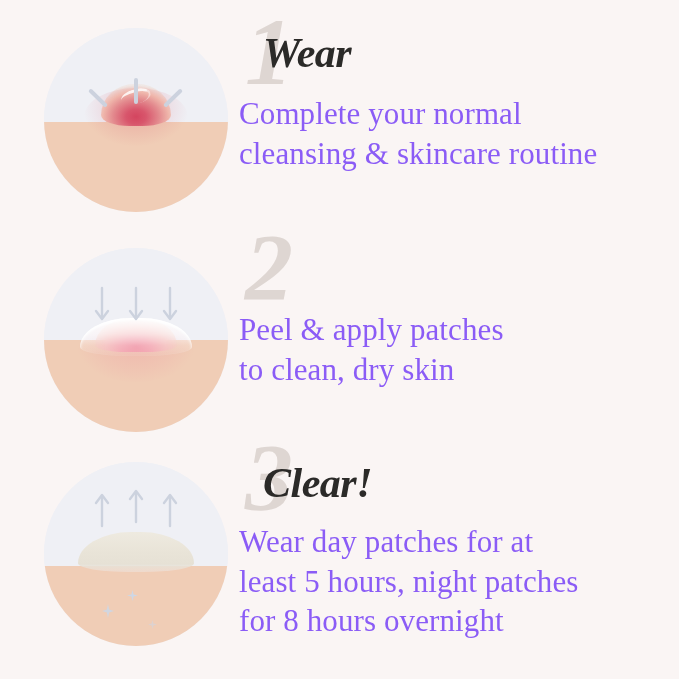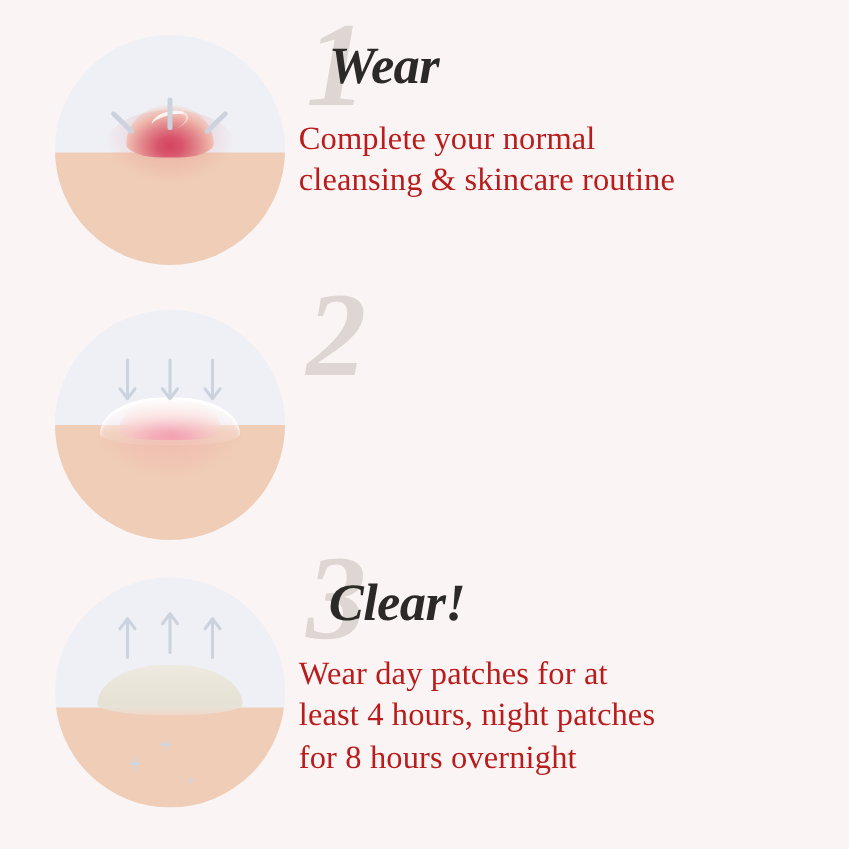--- a/index.html
+++ b/index.html
@@ -226,23 +226,23 @@
     font-weight: 700;
     font-size: 42px;
     line-height: 1;
     color: #2b2a28;
     letter-spacing: -0.5px;
   }
   .desc {
     margin: 0;
     padding-top: 4px;
     font-family: "Liberation Serif", serif;
-    font-size: 26px;
+    font-size: 31px;
     line-height: 1.28;
-    color: #b91c1c;
+    color: #8b5cf6;
     white-space: pre-line;
     letter-spacing: 0.1px;
   }
   .step-2 .title-row { height: 58px; }
   .step-2 .numeral { top: -28px; }
   .step-3 .title-row { height: 60px; }
   .step-3 .numeral { top: -28px; }
 </style>
 </head>
 <body>
@@ -309,20 +309,22 @@
             </svg>
           </span>
         </div>
       </div>
     </div>
 
     <div class="text-col">
       <div class="title-row">
         <span class="numeral">2</span>
       </div>
+      <p class="desc">Peel &amp; apply patches
+to clean, dry skin</p>
     </div>
   </div>
 
   <div class="step step-3">
 
     <div class="illus-wrap">
       <div class="circle circle-3">
         <div class="sky" style="height:104px"></div>
         <div class="skin" style="height:80px"></div>
 
@@ -356,18 +358,18 @@
         </div>
       </div>
     </div>
 
     <div class="text-col">
       <div class="title-row">
         <span class="numeral">3</span>
         <span class="title">Clear!</span>
       </div>
       <p class="desc">Wear day patches for at
-least 4 hours, night patches
+least 5 hours, night patches
 for 8 hours overnight</p>
     </div>
   </div>
 
 </div>
 
 </body></html>

